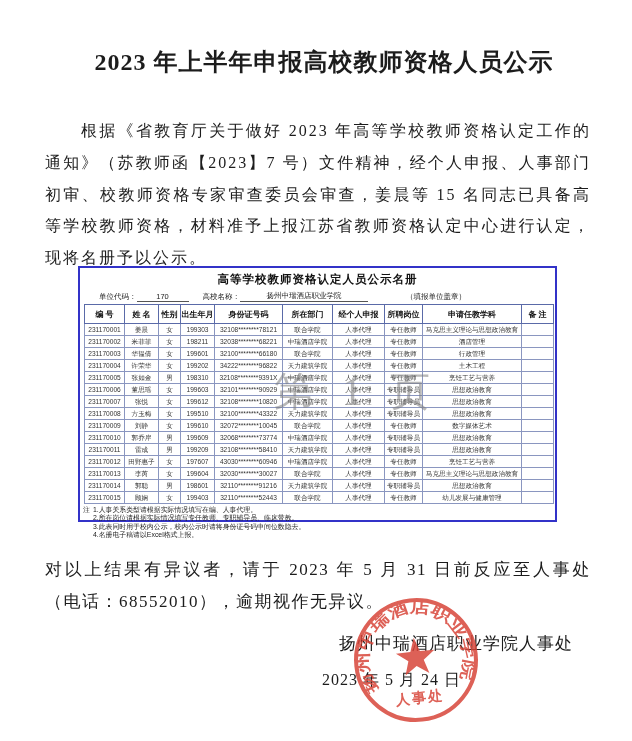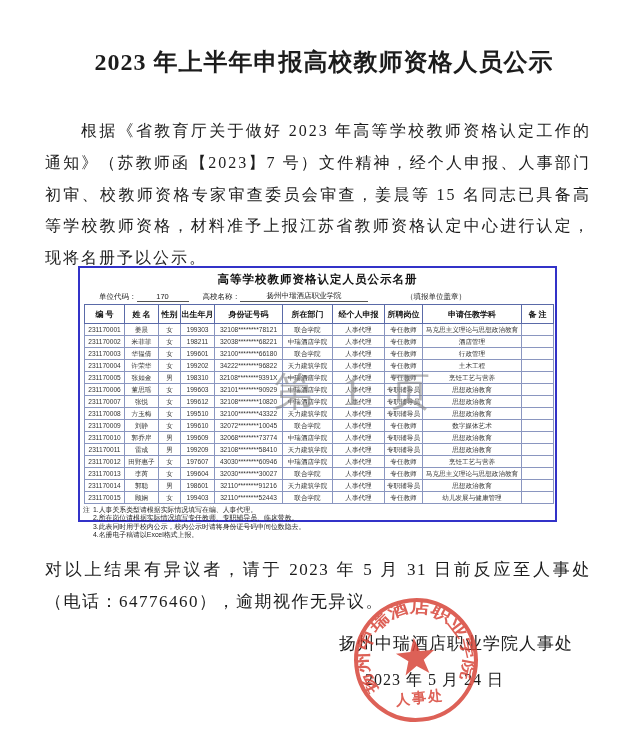--- a/index.html
+++ b/index.html
@@ -6,21 +6,21 @@
   .page{position:relative;width:632px;height:741px;background:#ffffff;overflow:hidden;
         font-family:"Liberation Serif","DejaVu Serif",serif;color:#1c1c1c;}
   .doc-title{position:absolute;top:30px;left:8px;width:100%;text-align:center;
              font-size:24px;font-weight:bold;letter-spacing:1px;}
   .body-para{position:absolute;top:99px;left:45px;width:546px;font-size:16px;
              line-height:31.8px;text-align:justify;text-indent:36px;letter-spacing:2px;}
   .closing-para{position:absolute;top:537px;left:45px;width:546px;font-size:17px;
              line-height:31.5px;text-align:justify;letter-spacing:1.5px;}
   .signature{position:absolute;top:632px;left:320px;width:272px;text-align:center;
              font-size:17px;letter-spacing:1px;}
-  .sign-date{position:absolute;top:670px;left:322px;width:225px;text-align:center;
+  .sign-date{position:absolute;top:670px;left:322px;width:225px;
              font-size:16px;letter-spacing:1px;}
 
   
   .roster-box{position:absolute;top:266px;left:78px;width:479px;height:256px;
               border:2px solid #3232c8;background:#fff;box-sizing:border-box;
               font-family:"Liberation Sans","DejaVu Sans",sans-serif;}
   .roster-title{text-align:center;font-size:11.5px;font-weight:bold;margin-top:4px;
                 letter-spacing:1px;color:#111;}
   .unit-line{display:flex;align-items:flex-end;font-size:7.5px;margin:4px 6px 2px 19px;color:#222;}
   .unit-value{border-bottom:0.8px solid #555;min-width:52px;text-align:center;margin-right:14px;}
@@ -273,21 +273,21 @@
           <div>1.人事关系类型请根据实际情况填写在编、人事代理。</div>
           <div>2.所在岗位请根据实际情况填写专任教师、专职辅导员、临床带教。</div>
           <div>3.此表同时用于校内公示，校内公示时请将身份证号码中间位数隐去。</div>
           <div>4.名册电子稿请以Excel格式上报。</div>
         </div>
     </div>
   </div>
 
   <div class="watermark">第 1 页</div>
 
-  <p class="closing-para">对以上结果有异议者，请于 2023 年 5 月 31 日前反应至人事处（电话：64776460），逾期视作无异议。</p>
+  <p class="closing-para">对以上结果有异议者，请于 2023 年 5 月 31 日前反应至人事处（电话：68552010），逾期视作无异议。</p>
 
   <div class="signature">扬州中瑞酒店职业学院人事处</div>
   <div class="sign-date">2023 年 5 月 24 日</div>
 
   <svg class="seal" viewBox="0 0 128 128">
     <circle cx="64" cy="64" r="59" fill="none" stroke-width="4" stroke="#d8463a"></circle>
     <polygon points="64,42 68.7,55.5 83,55.8 71.6,64.5 75.8,78.2 64,70 52.2,78.2 56.4,64.5 45,55.8 59.3,55.5" fill="#d8463a"></polygon>
     <defs>
       <path id="sealArc" d="M 25.5,91 A 47,47 0 1 1 102.5,91" fill="none"></path>
     </defs>

